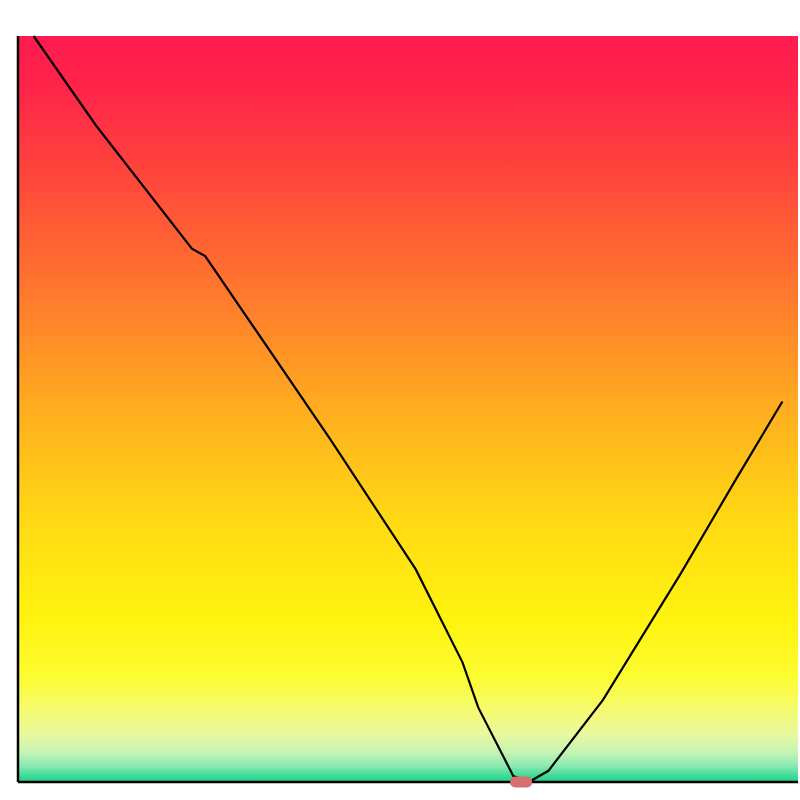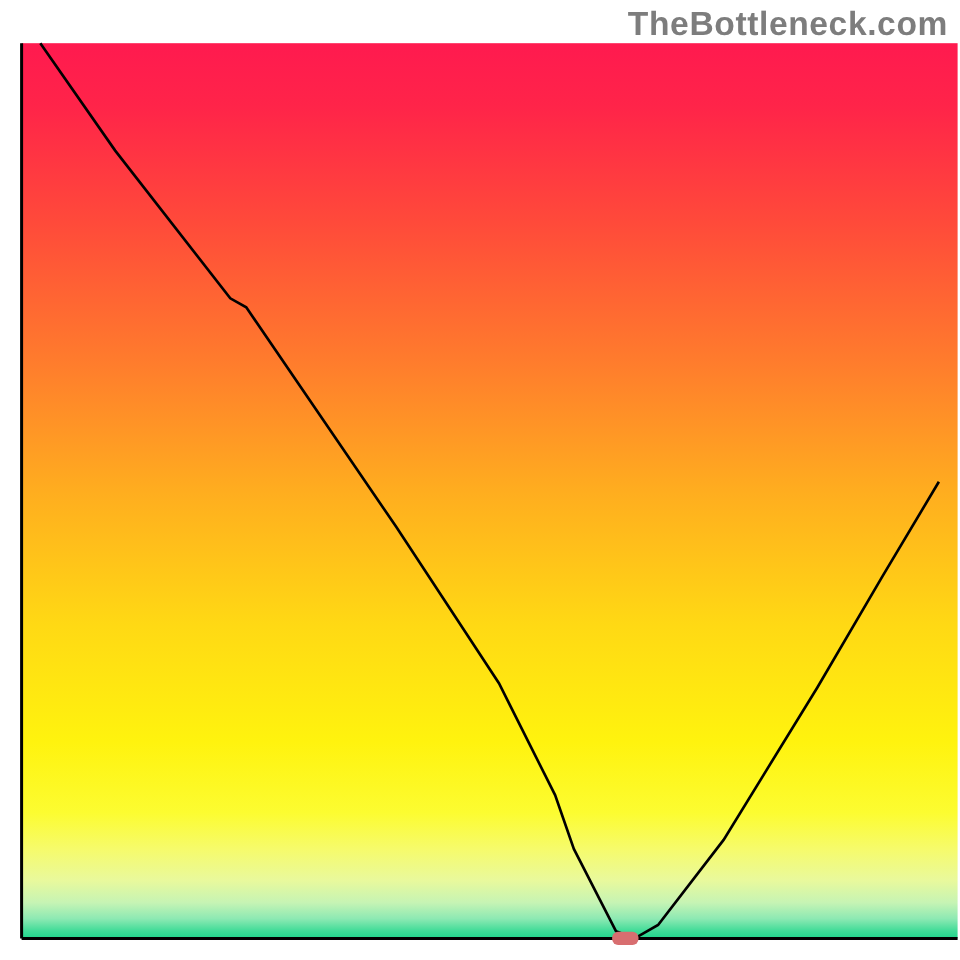--- a/index.html
+++ b/index.html
@@ -41,21 +41,20 @@
   }
   .marker {
     fill: #d86e70;
     stroke: none;
   }
 </style>
 </head>
 <body>
 
 <div class="chart-container">
-  <div class="watermark">TheBottleneck.com</div>
   <svg id="chart-svg" width="800" height="800" viewBox="0 0 800 800">
     <defs>
       <linearGradient id="bg-grad" x1="0" y1="0" x2="0" y2="1">
           <stop offset="0%" stop-color="#ff1a4f"></stop>
           <stop offset="7.000000000000001%" stop-color="#ff2449"></stop>
           <stop offset="20%" stop-color="#ff4a3a"></stop>
           <stop offset="35%" stop-color="#ff7a2d"></stop>
           <stop offset="50%" stop-color="#ffad1f"></stop>
           <stop offset="65%" stop-color="#ffd914"></stop>
           <stop offset="78%" stop-color="#fff30e"></stop>

